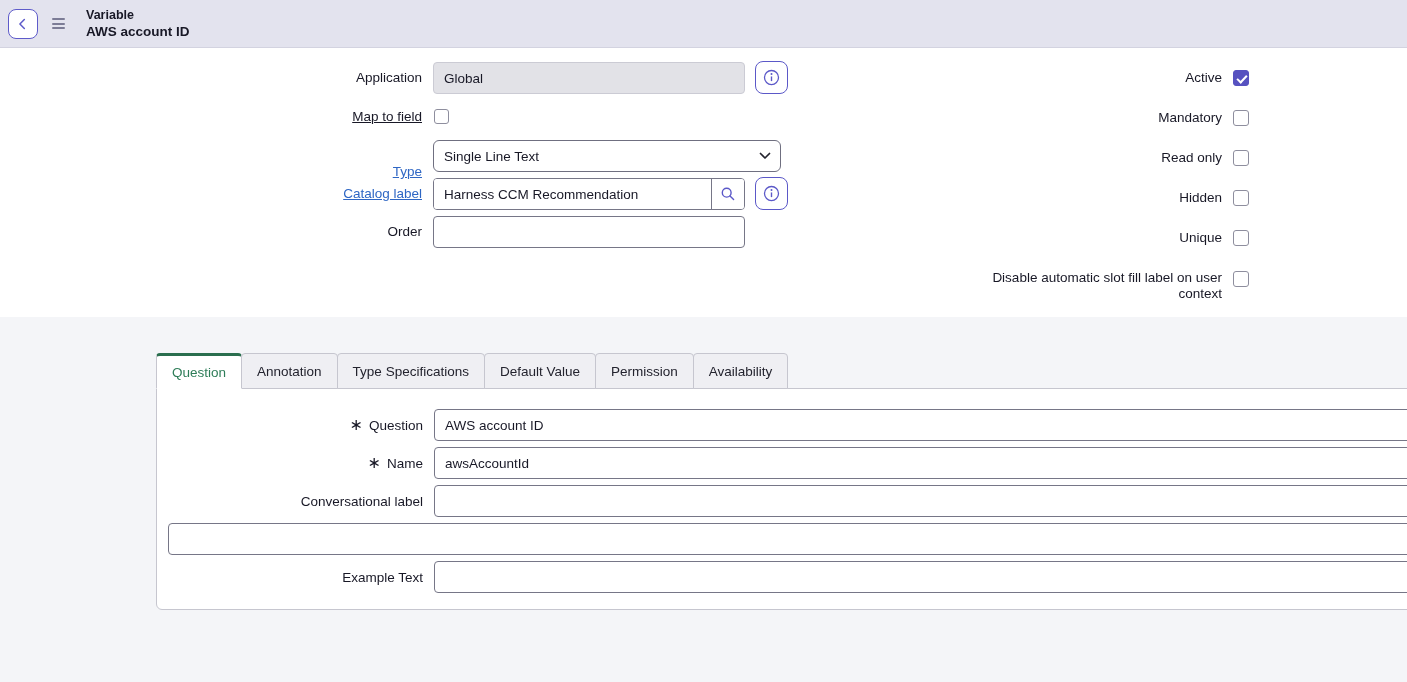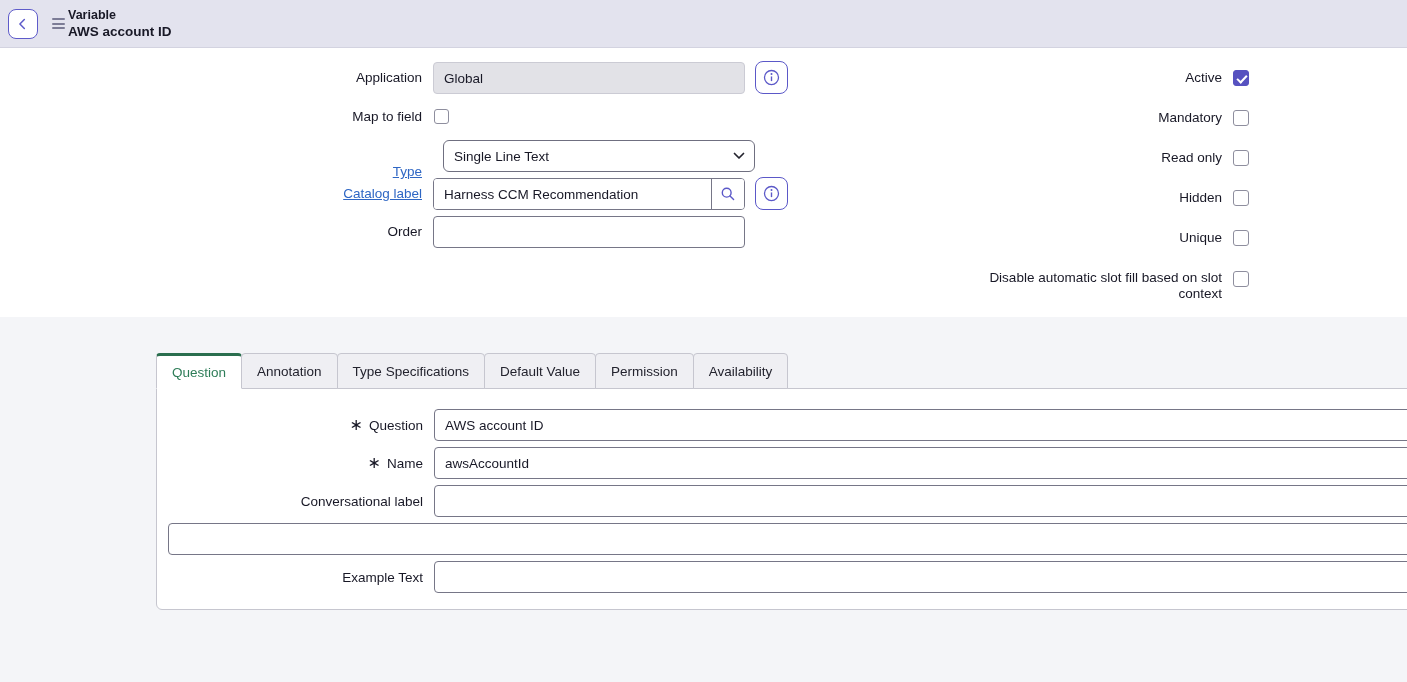--- a/index.html
+++ b/index.html
@@ -14,39 +14,39 @@
     background:#e3e3ee; border-bottom:1px solid #d3d3e0;
     display:flex; align-items:center; padding-left:8px;
   }
   .back-btn {
     width:30px; height:30px; border:1px solid #5e5bca; border-radius:8px;
     background:#fff; display:flex; align-items:center; justify-content:center;
     cursor:pointer; flex:0 0 auto;
   }
   .hamburger { margin-left:14px; display:flex; flex-direction:column; gap:2.5px; cursor:pointer; }
   .hamburger i { display:block; width:13px; height:2px; background:#7c7c96; border-radius:1px; }
-  .titles { margin-left:3px; line-height:1; }
+  .titles { margin-left:21px; line-height:1; }
   .titles .t1 { font-size:12.5px; font-weight:700; margin-bottom:3px; }
   .titles .t2 { font-size:13.5px; font-weight:700; }
   
   .lower-bg { position:absolute; left:0; top:317px; width:100%; height:365px; background:#f4f5f8; }
   
   .flabel {
     position:absolute; left:0; width:422px; text-align:right;
     font-size:13.5px; line-height:32px; color:#181826; white-space:nowrap;
   }
   .flabel.link a, a.flabel { color:#2e66c4; text-decoration:underline; cursor:pointer; }
   .inputbox {
     position:absolute; height:32px; width:312px; left:433px;
     border:1px solid #767687; border-radius:4px; background:#fff;
     font-family:"Liberation Sans", sans-serif; font-size:13.5px; color:#181826;
     padding:0 10px; outline:none;
   }
   .inputbox.ro { background:#e2e2e7; border-color:#cbcbd4; }
-  .selectwrap { position:absolute; left:443px; width:312px; height:32px; }
+  .selectwrap { position:absolute; left:433px; width:348px; height:32px; }
   .selectwrap select {
     width:100%; height:100%; border:1px solid #6f6f80; border-radius:6px; background:#fff;
     font-family:"Liberation Sans", sans-serif; font-size:13.5px; color:#181826;
     padding:0 28px 0 10px; appearance:none; -webkit-appearance:none; outline:none; cursor:pointer;
   }
   .selectwrap .arrow { position:absolute; right:10px; top:12px; pointer-events:none; }
   .lookup {
     position:absolute; left:433px; width:312px; height:32px; display:flex;
     border:1px solid #767687; border-radius:4px; background:#fff; overflow:hidden;
   }
@@ -132,21 +132,21 @@
   <div class="flabel" style="top:62px;">Application</div>
   <input class="inputbox ro" style="top: 62px;" readonly="" value="Global">
   <div class="infobtn" style="left:755px; top:61px;">
     <svg width="17" height="17" viewBox="0 0 16 16">
       <circle cx="8" cy="8" r="6.6" fill="none" stroke="currentColor" stroke-width="1.2"></circle>
       <line x1="8" y1="7" x2="8" y2="11.4" stroke="currentColor" stroke-width="1.3"></line>
       <circle cx="8" cy="4.7" r="0.95" fill="currentColor"></circle>
     </svg>
   </div>
 
-  <div class="flabel" style="top:93px; line-height:16px; top:109px;">Map to field</div>
+  <div class="flabel" style="top:93px; line-height:16px; top:109px;text-decoration:underline;">Map to field</div>
   <div class="cb small" style="left:434px; top:109px;"></div>
 
   <a class="flabel link" style="top:156px; display:block;" href="#">Type</a>
   <div class="selectwrap" style="top:140px;">
     <select>
       <option>Single Line Text</option>
     </select>
     <svg class="arrow" width="12" height="8" viewBox="0 0 12 8">
       <polyline points="1.5,1.5 6,6 10.5,1.5" fill="none" stroke="#23232e" stroke-width="1.7" stroke-linecap="round" stroke-linejoin="round"></polyline>
     </svg>
@@ -181,21 +181,21 @@
 
   <div class="rlabel" style="left:850px; width:372px; top:150px;">Read only</div>
   <div class="cb" style="left:1233px; top:150px;"></div>
 
   <div class="rlabel" style="left:850px; width:372px; top:190px;">Hidden</div>
   <div class="cb" style="left:1233px; top:190px;"></div>
 
   <div class="rlabel" style="left:850px; width:372px; top:230px;">Unique</div>
   <div class="cb" style="left:1233px; top:230px;"></div>
 
-  <div class="rlabel" style="left:962px; width:260px; top:270px; white-space:normal;">Disable automatic slot fill based on slot context</div>
+  <div class="rlabel" style="left:962px; width:260px; top:270px; white-space:normal;">Disable automatic slot fill label on user context</div>
   <div class="cb" style="left:1233px; top:271px;"></div>
 
   <div class="tabcard">
     <div class="tabs">
       <div class="tab active">Question</div>
       <div class="tab">Annotation</div>
       <div class="tab">Type Specifications</div>
       <div class="tab">Default Value</div>
       <div class="tab">Permission</div>
       <div class="tab">Availability</div>

